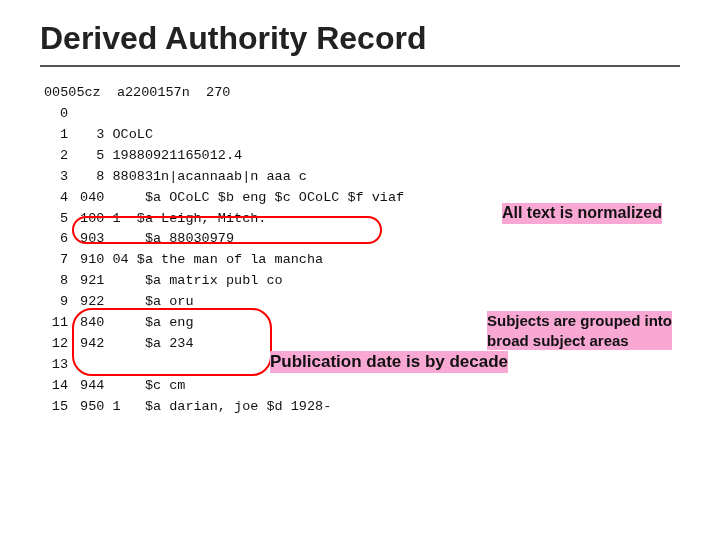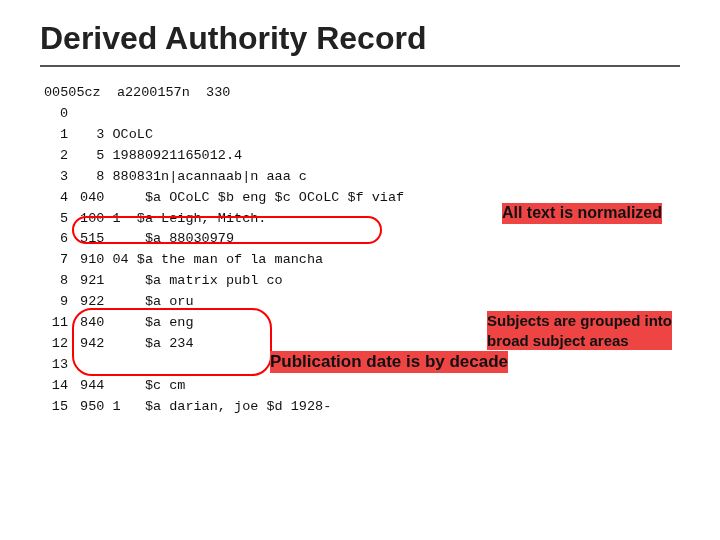--- a/index.html
+++ b/index.html
@@ -48,38 +48,38 @@
     }
     
     .highlight-oval {
       position: absolute;
       border: 2.5px solid red;
       border-radius: 50%;
     }
     
     .annotation-box {
       position: absolute;
-      background: #ef4444;
+      background: #f9a8d4;
       font-family: Arial, sans-serif;
       font-size: 15px;
       font-weight: bold;
       color: #111;
       line-height: 1.3;
     }
   </style>
 </head>
 <body>
 
 <div class="page">
   <h1 class="title">Derived Authority Record</h1>
 
   <div class="content-area">
 
     <div class="record-line">
-      <span class="line-content">00505cz  a2200157n  330</span>
+      <span class="line-content">00505cz  a2200157n  270</span>
     </div>
 
     <div class="record-line">
       <span class="line-num"> 0</span>
     </div>
     <div class="record-line">
       <span class="line-num"> 1</span>
       <span class="line-content">   3 OCoLC</span>
     </div>
     <div class="record-line">
@@ -93,21 +93,21 @@
     <div class="record-line">
       <span class="line-num"> 4</span>
       <span class="line-content"> 040     $a OCoLC $b eng $c OCoLC $f viaf</span>
     </div>
     <div class="record-line">
       <span class="line-num"> 5</span>
       <span class="line-content"> 100 1  $a Leigh, Mitch.</span>
     </div>
     <div class="record-line">
       <span class="line-num"> 6</span>
-      <span class="line-content"> 515     $a 88030979</span>
+      <span class="line-content"> 903     $a 88030979</span>
     </div>
     <div class="record-line" style="position:relative;">
       <span class="line-num"> 7</span>
       <span class="line-content"> 910 04 $a the man of la mancha</span>
     </div>
     <div class="record-line">
       <span class="line-num"> 8</span>
       <span class="line-content"> 921     $a matrix publ co</span>
     </div>
     <div class="record-line">

